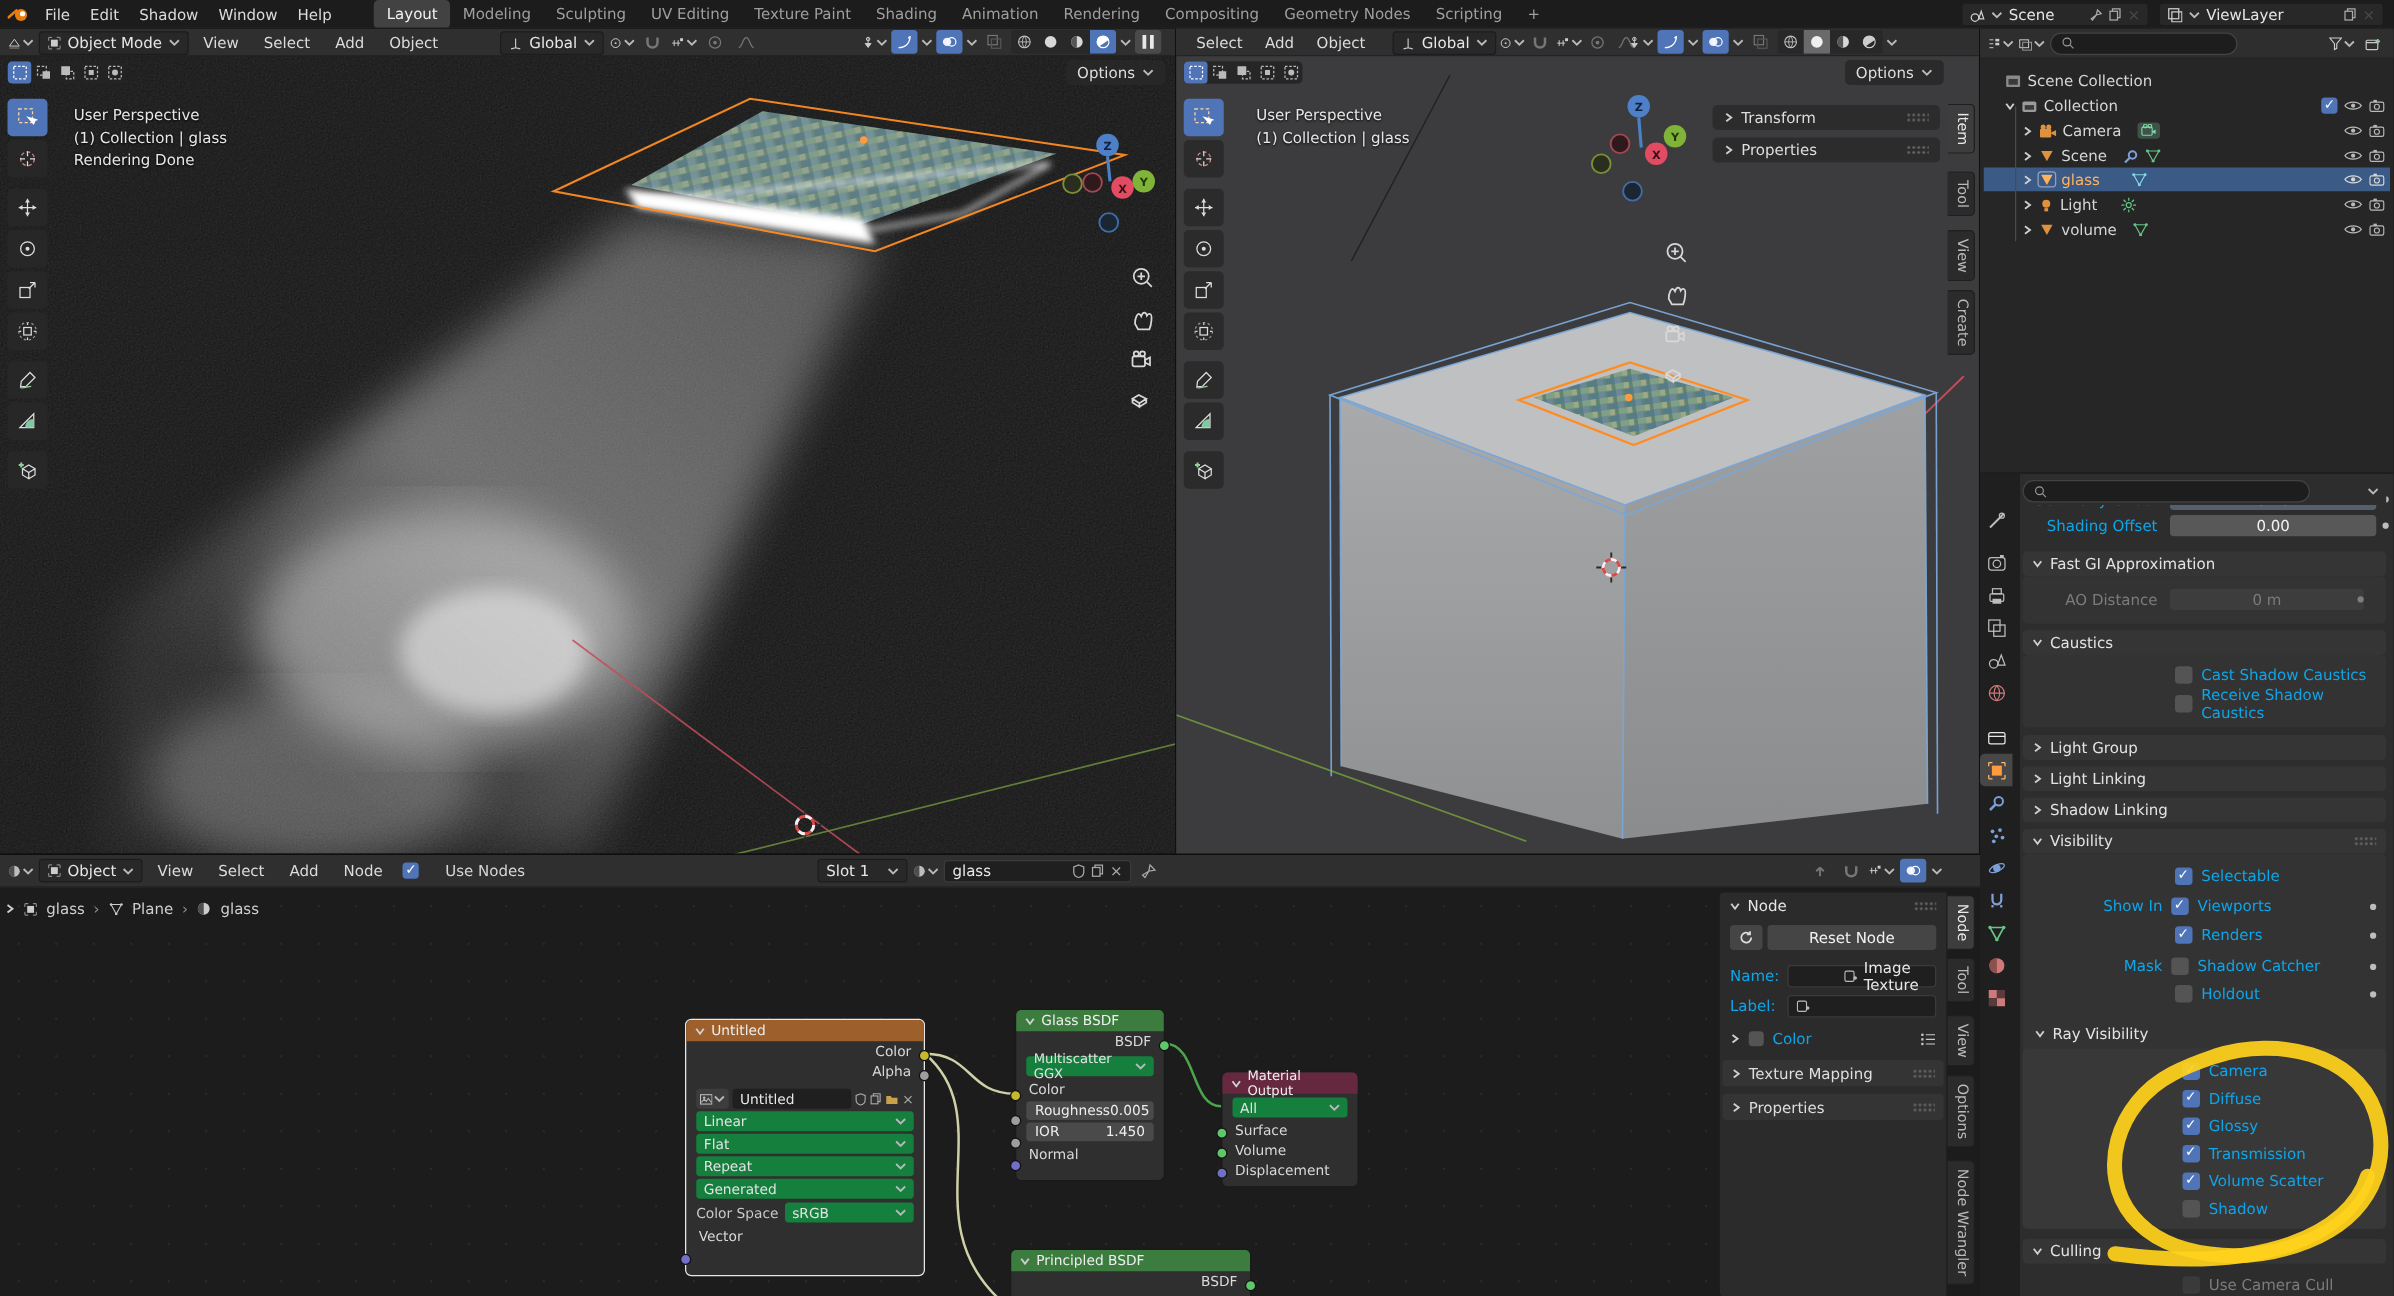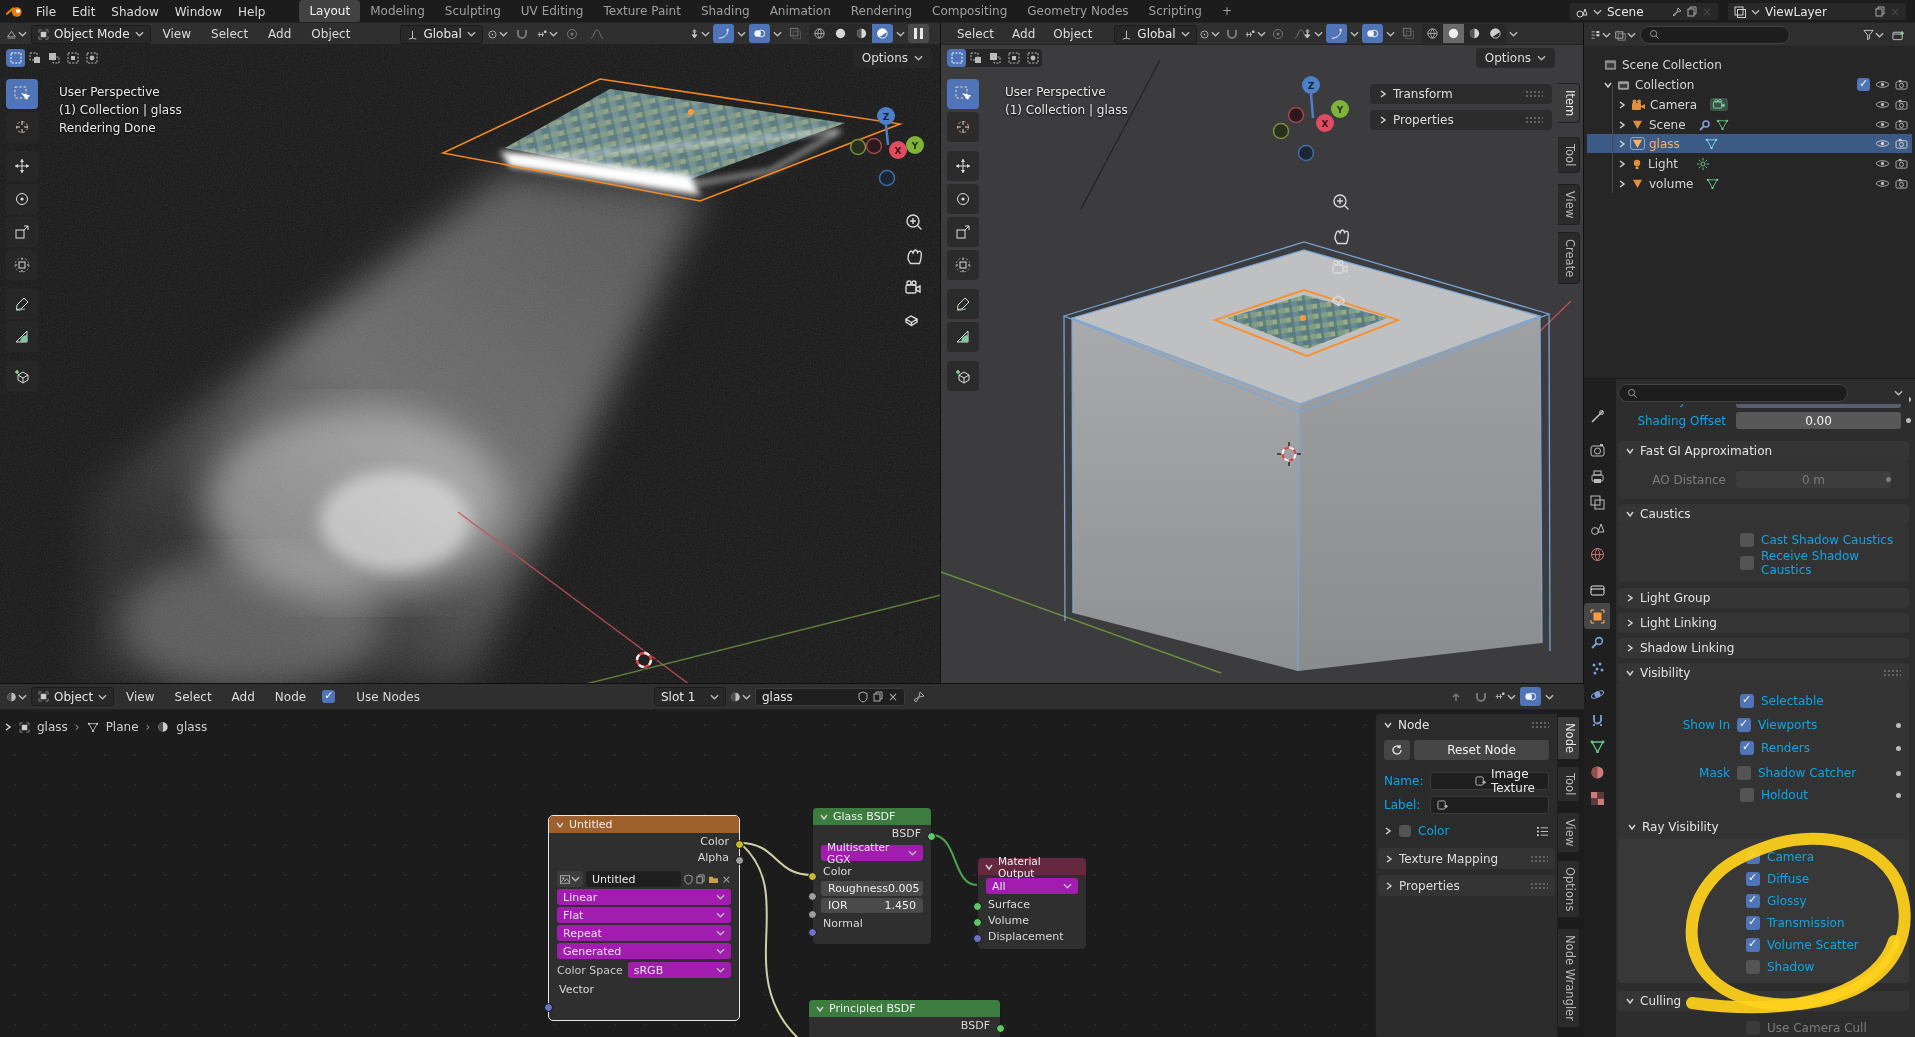--- a/index.html
+++ b/index.html
@@ -40,21 +40,21 @@
   .vtab { position:absolute; writing-mode:vertical-rl; background:#2b2b2b; color:#b9b9b9;
     border:1px solid #1f1f1f; border-left:none; border-radius:0 4px 4px 0; padding:6px 2px;
     font-size:11.5px; text-align:center; width:22px; }
   .vtab.active { background:#3d3d3d; color:#e8e8e8; }
   .node { position:absolute; background:rgba(48,48,48,.96); border:1px solid #1a1a1a; border-radius:5px;
     font-size:11px; color:#d9d9d9; }
   .node.active { border:1px solid #e8e8e8; }
   .nhead { height:17px; border-radius:4px 4px 0 0; display:flex; align-items:center; gap:5px;
     padding:0 7px; color:#efefef; }
   .nrow { position:relative; height:16px; display:flex; align-items:center; padding:0 10px; }
-  .ndd { margin:2px 8px; height:16px; background:#a21caf; border-radius:3px; display:flex;
+  .ndd { margin:2px 8px; height:16px; background:#15803d; border-radius:3px; display:flex;
     align-items:center; padding:0 6px; color:#e3e3e3; }
   .ndd .chv { margin-left:auto; }
   .nslider { margin:2px 8px; height:15px; background:#4a4a4a; border-radius:3px; display:flex;
     align-items:center; padding:0 7px; color:#eee; }
   .sock { position:absolute; width:9px; height:9px; border-radius:50%; border:1px solid #111; }
   .toolcol { position:absolute; left:6px; width:32px; display:flex; flex-direction:column; gap:3px; }
   .tb { width:32px; height:30px; background:rgba(40,40,40,.85); border-radius:4px; display:flex;
     align-items:center; justify-content:center; }
   .tb.active { background:#4f74b8; }
   .ovl { position:absolute; color:#e8e8e8; text-shadow:0 1px 2px #000; line-height:18px; }

